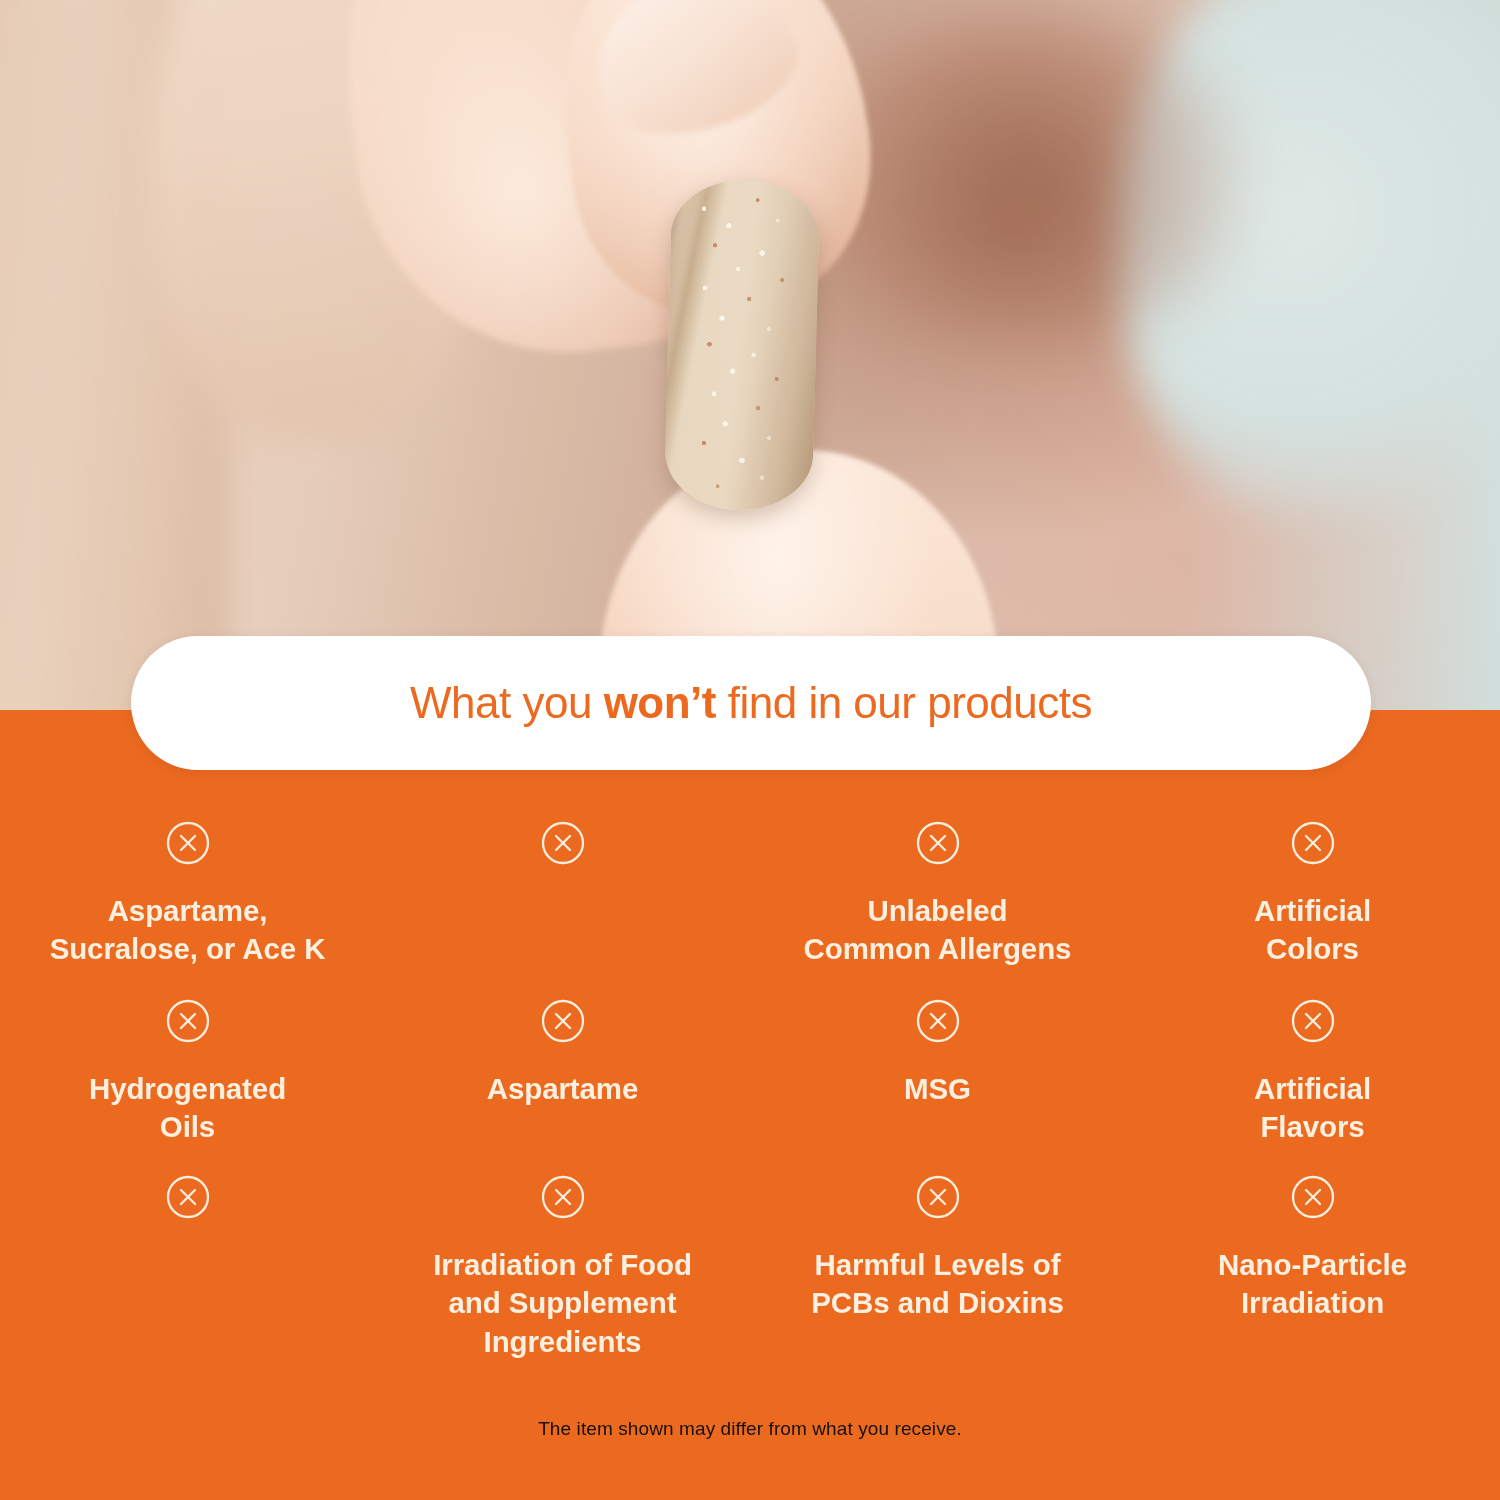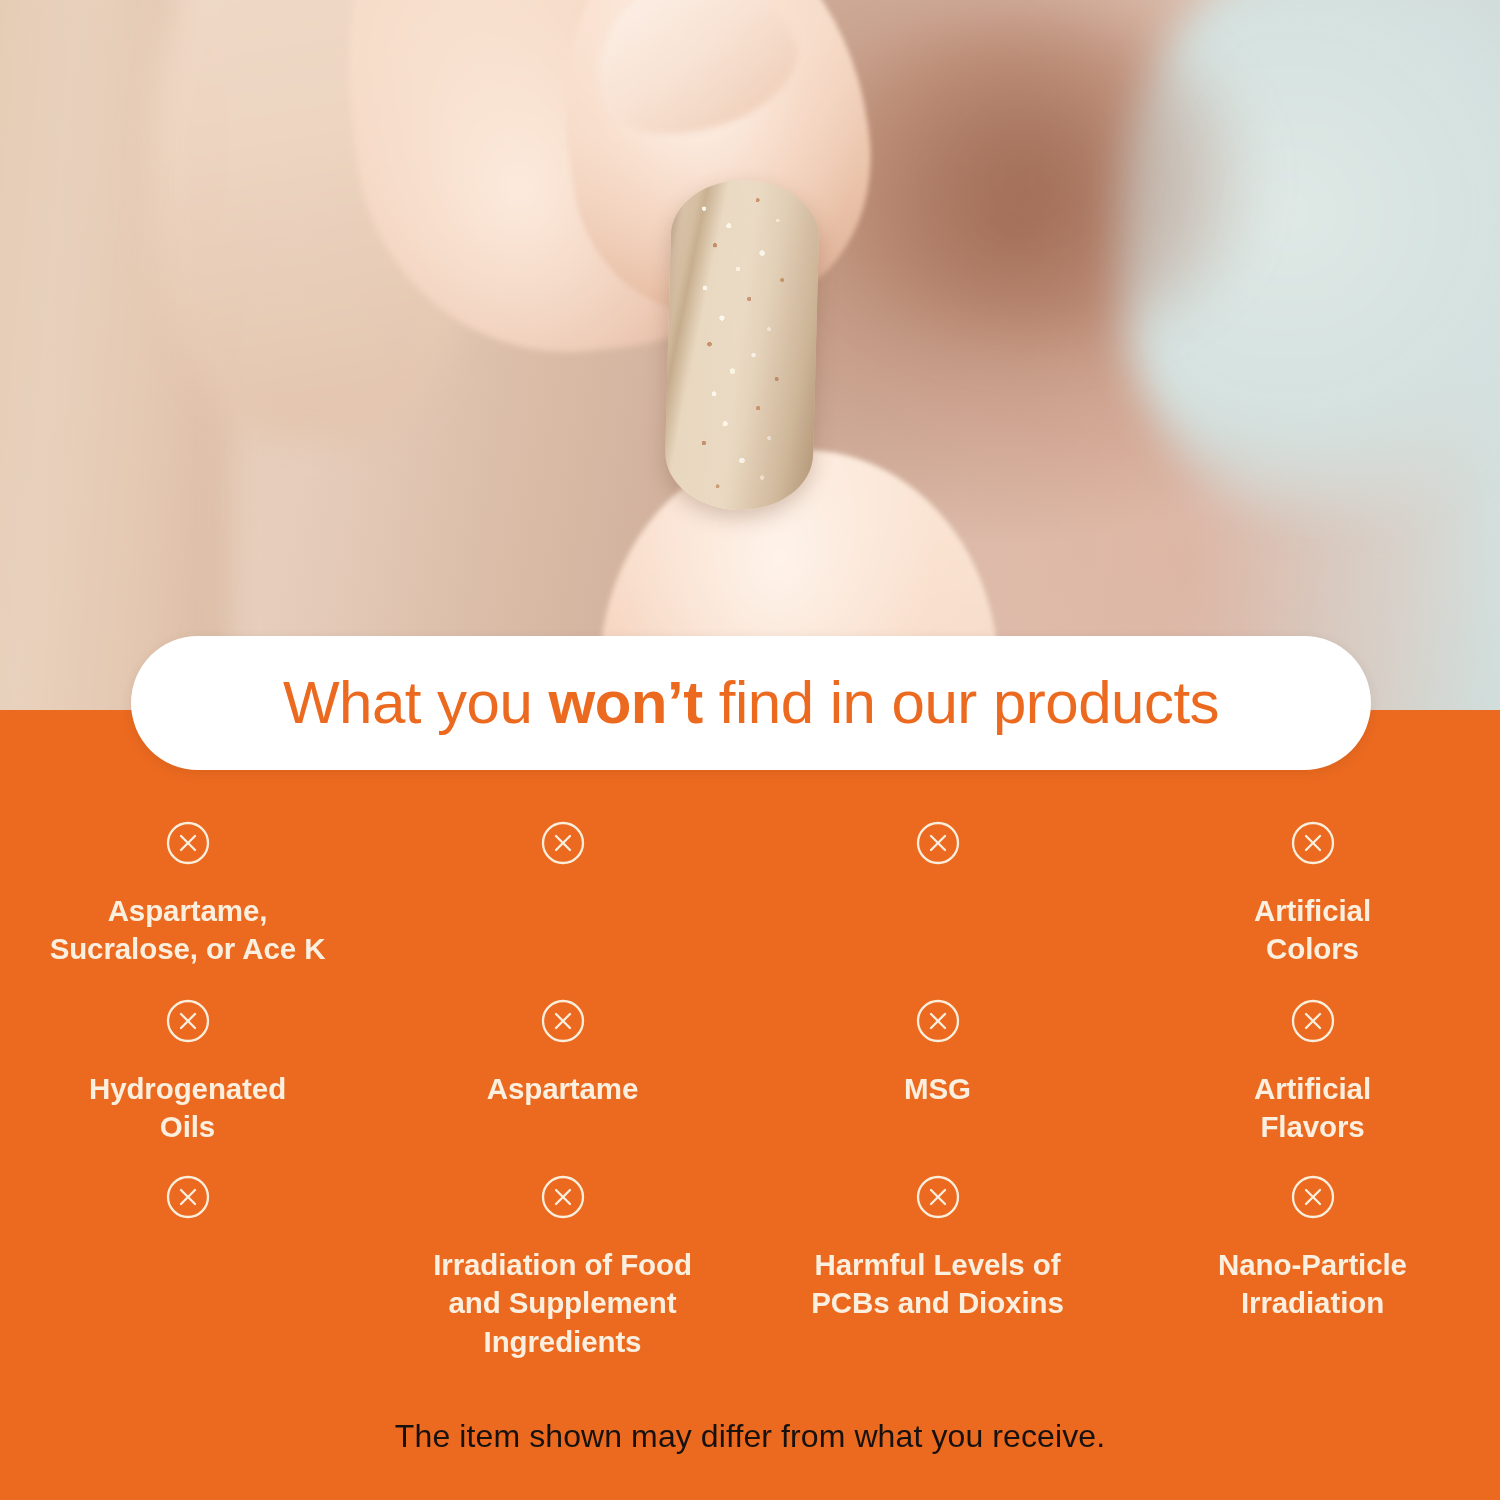--- a/index.html
+++ b/index.html
@@ -181,21 +181,21 @@
     background: #ffffff;
     border-radius: 67px;
     display: flex;
     align-items: center;
     justify-content: center;
     box-shadow: 0 3px 12px rgba(80,40,10,0.10);
     z-index: 5;
   }
   .title-text {
     font-family: "Liberation Sans", sans-serif;
-    font-size: 60px;
+    font-size: 44px;
     color: #EC6A20;
     letter-spacing: -0.5px;
     white-space: nowrap;
     line-height: 1;
   }
   .title-text .strong { font-weight: 700; }
   .title-text .light  { font-weight: 400; }
 
   
   .grid {
@@ -242,21 +242,21 @@
   }
 
   
   .footer {
     position: absolute;
     left: 0;
     top: 1418px;
     width: 1500px;
     text-align: center;
     font-family: "Liberation Sans", sans-serif;
-    font-size: 32px;
+    font-size: 19px;
     font-weight: 400;
     color: #17120f;
     letter-spacing: 0.1px;
   }
 </style>
 </head>
 <body>
 
 <div class="poster">
 
@@ -294,20 +294,22 @@
           <line x1="16" y1="16" x2="30" y2="30" stroke-width="2.3" stroke-linecap="round"></line>
           <line x1="30" y1="16" x2="16" y2="30" stroke-width="2.3" stroke-linecap="round"></line>
         </svg>
       </div>
       <div class="cell">
         <svg class="xicon" viewBox="0 0 46 46">
           <circle cx="23" cy="23" r="20" stroke-width="2.3"></circle>
           <line x1="16" y1="16" x2="30" y2="30" stroke-width="2.3" stroke-linecap="round"></line>
           <line x1="30" y1="16" x2="16" y2="30" stroke-width="2.3" stroke-linecap="round"></line>
         </svg>
+        <p class="cell-label">Unlabeled
+Common Allergens</p>
       </div>
       <div class="cell">
         <svg class="xicon" viewBox="0 0 46 46">
           <circle cx="23" cy="23" r="20" stroke-width="2.3"></circle>
           <line x1="16" y1="16" x2="30" y2="30" stroke-width="2.3" stroke-linecap="round"></line>
           <line x1="30" y1="16" x2="16" y2="30" stroke-width="2.3" stroke-linecap="round"></line>
         </svg>
         <p class="cell-label">Artificial
 Colors</p>
       </div>

